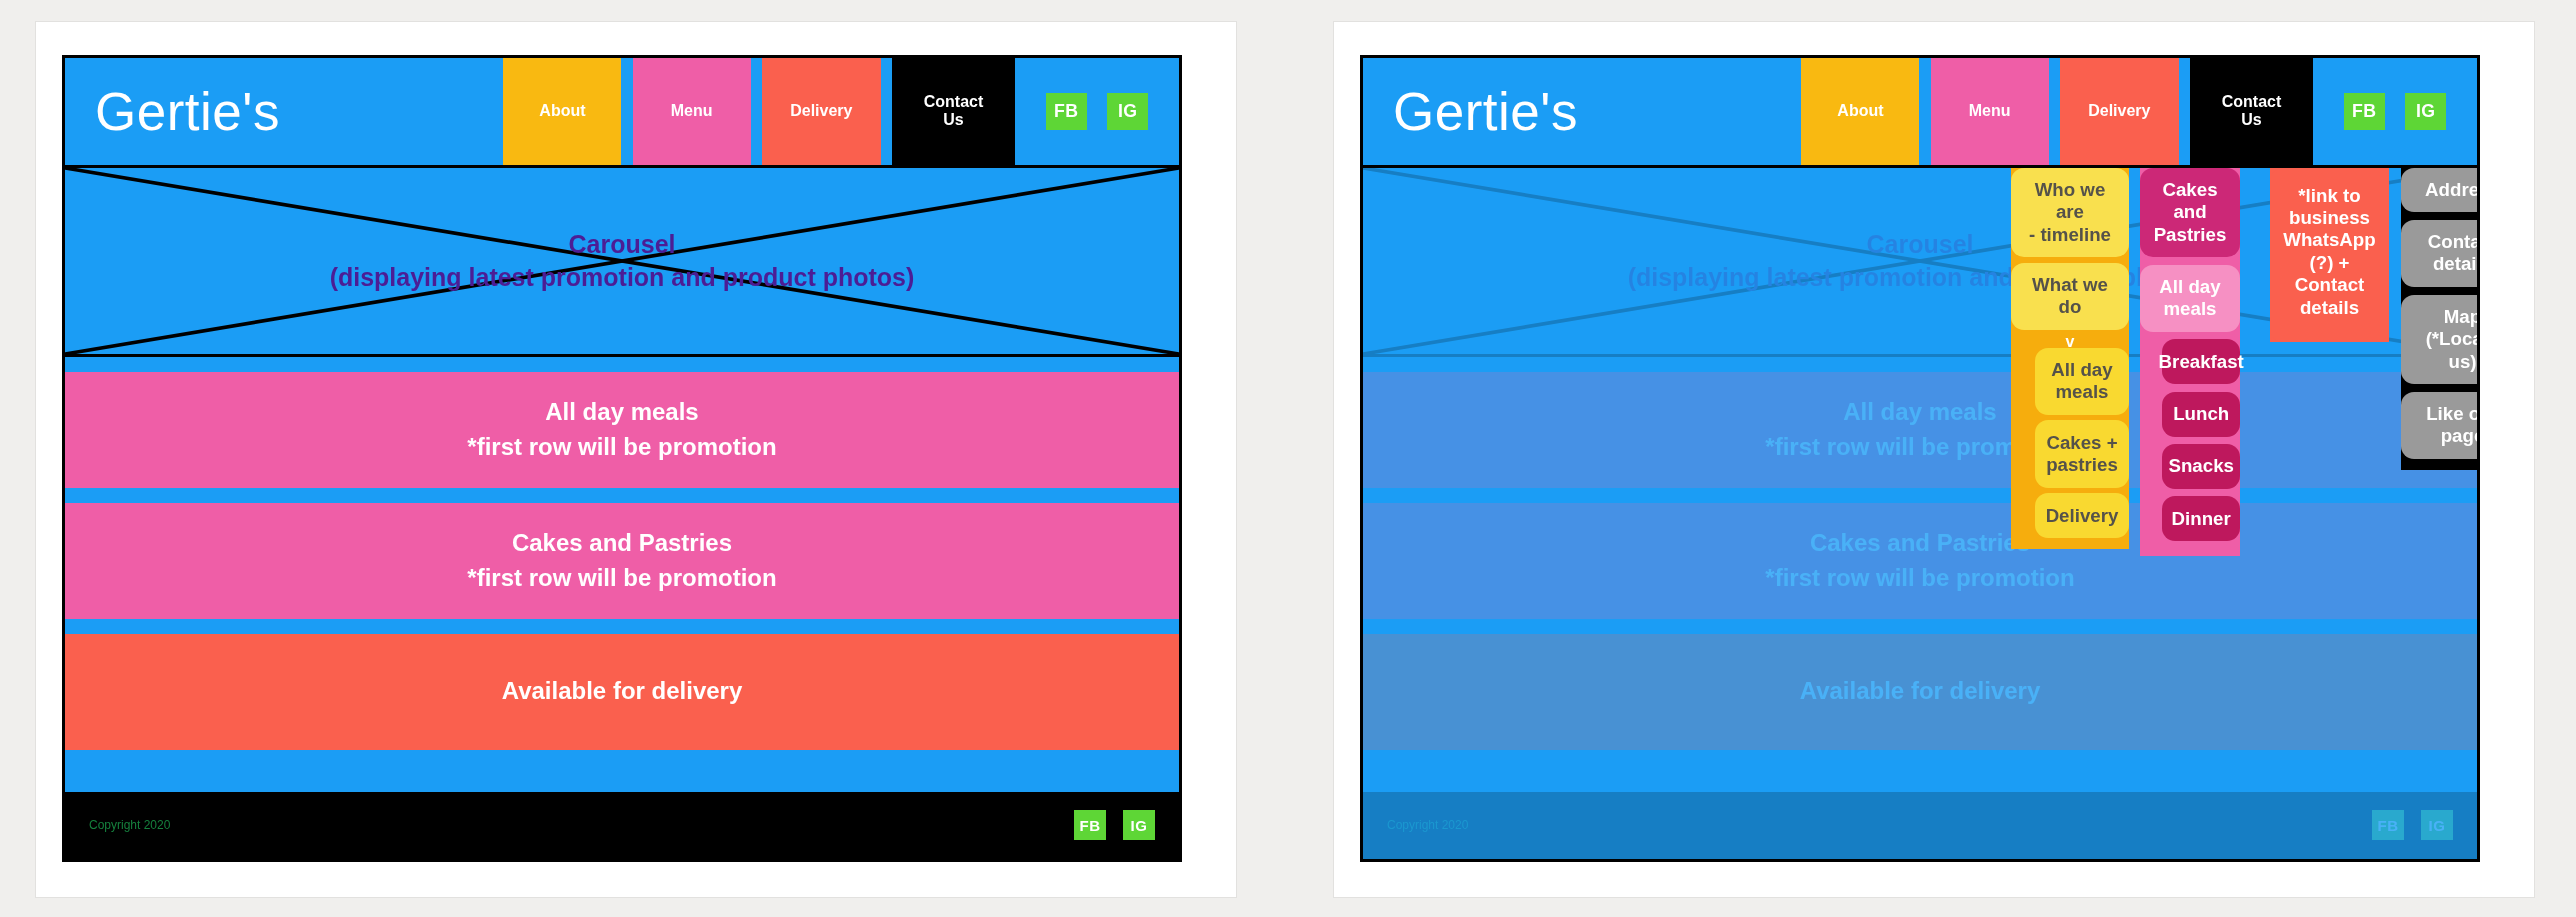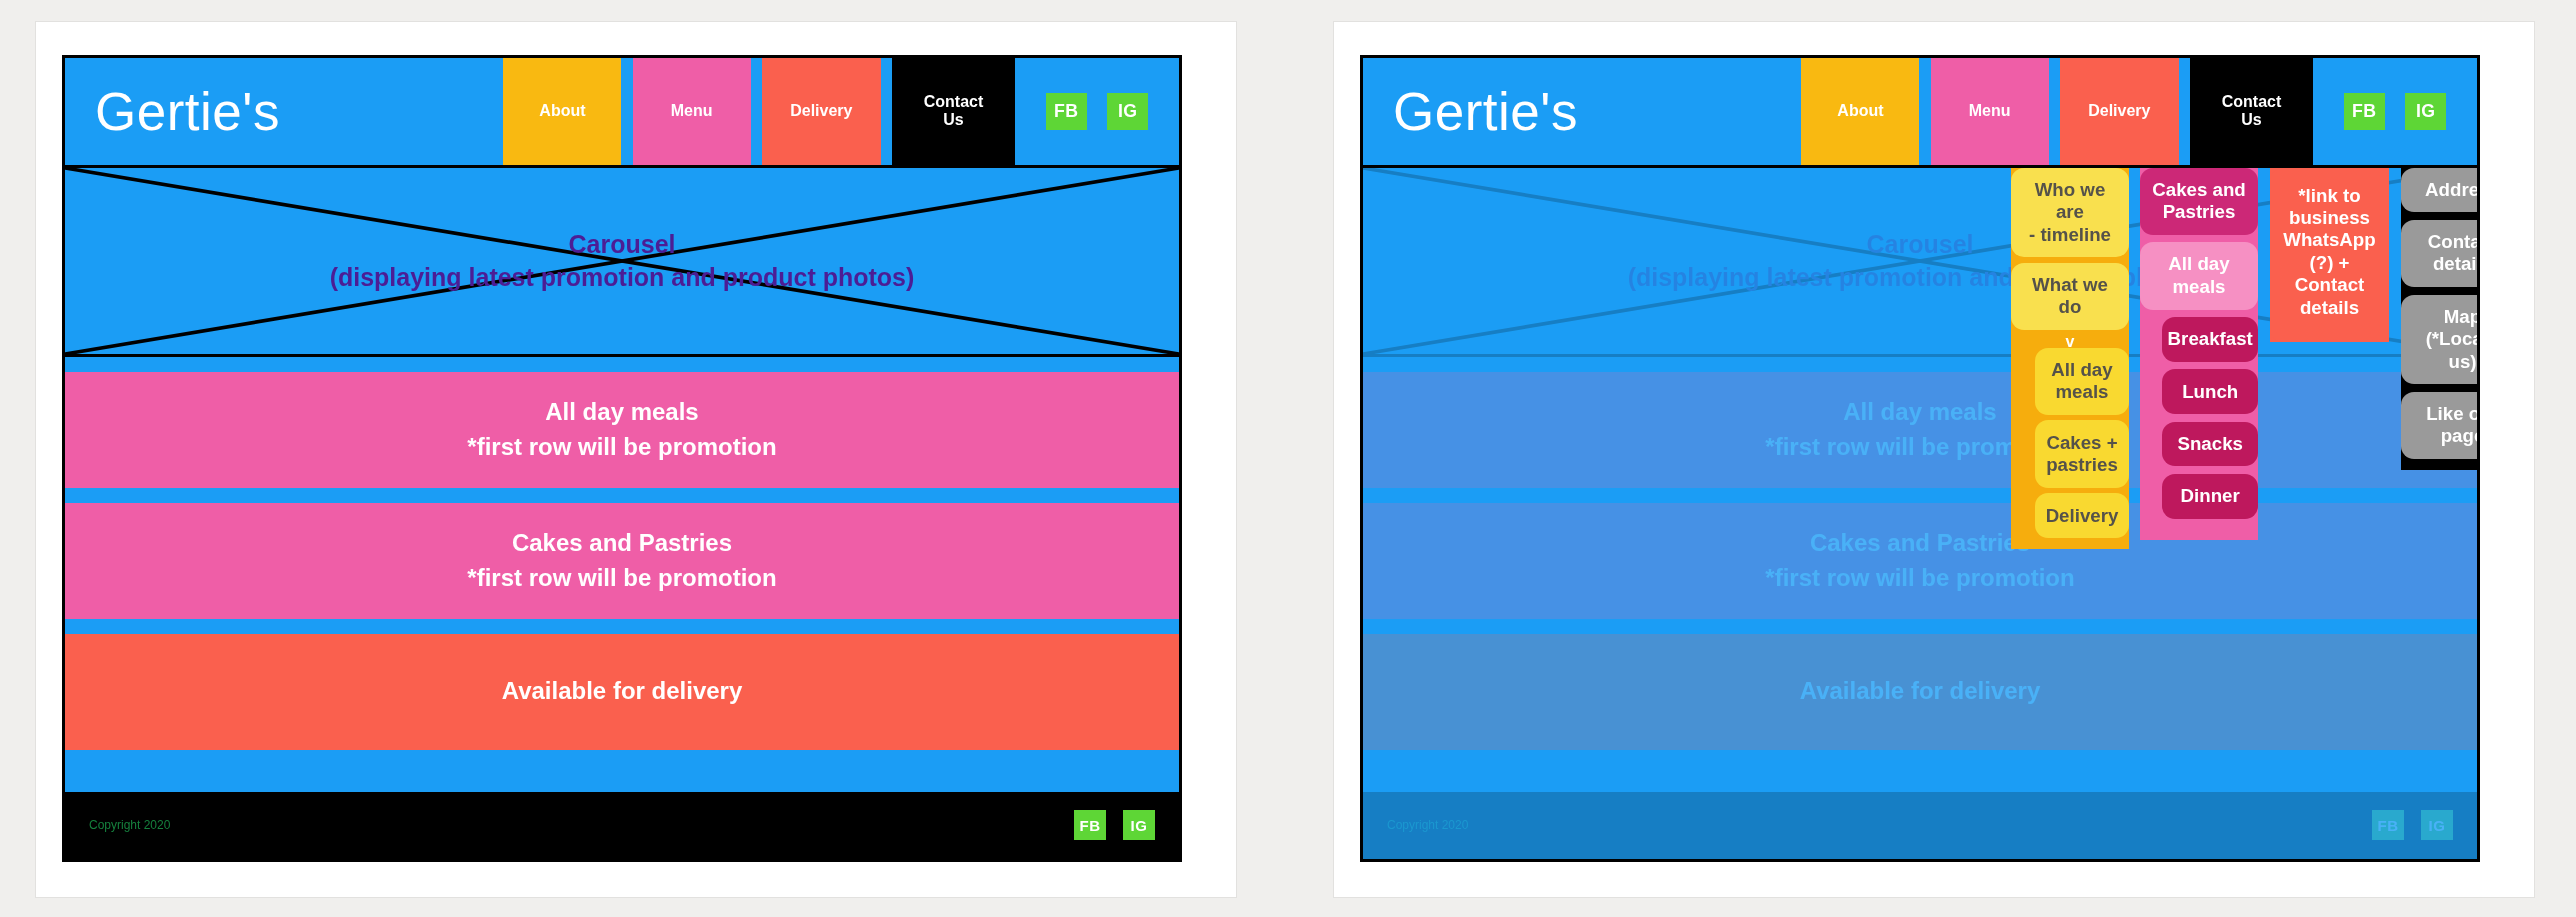--- a/index.html
+++ b/index.html
@@ -214,23 +214,23 @@
     font-size: 16px;
     line-height: 0.7;
     text-align: center;
     font-weight: 700;
     height: 12px;
   }
 
   
   #dd-menu {
     left: 777px;
-    width: 118px;
+    width: 100px;
     background: #ef5ea7;
-    padding-bottom: 14px;
+    padding-bottom: 7px;
   }
   #dd-menu .dd-item { color: #ffffff; margin-bottom: 7.5px; }
   #dd-menu .dd-item.dark  { background: #cc2877; }
   #dd-menu .dd-item.light { background: #f690c3; }
   #dd-menu .dd-item.sub   { margin-left: 22.4px; background: #be185d; }
 
   
   #dd-delivery {
     left: 907px;
     width: 119px;

